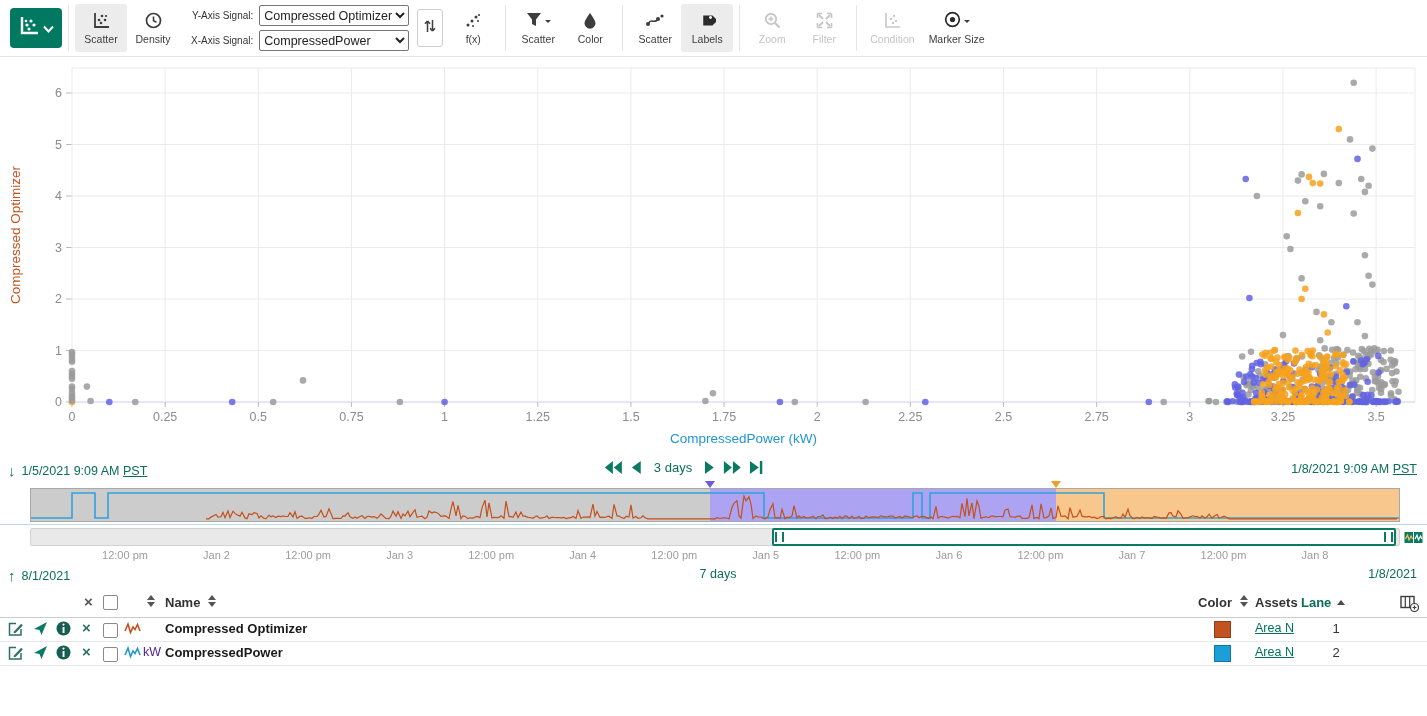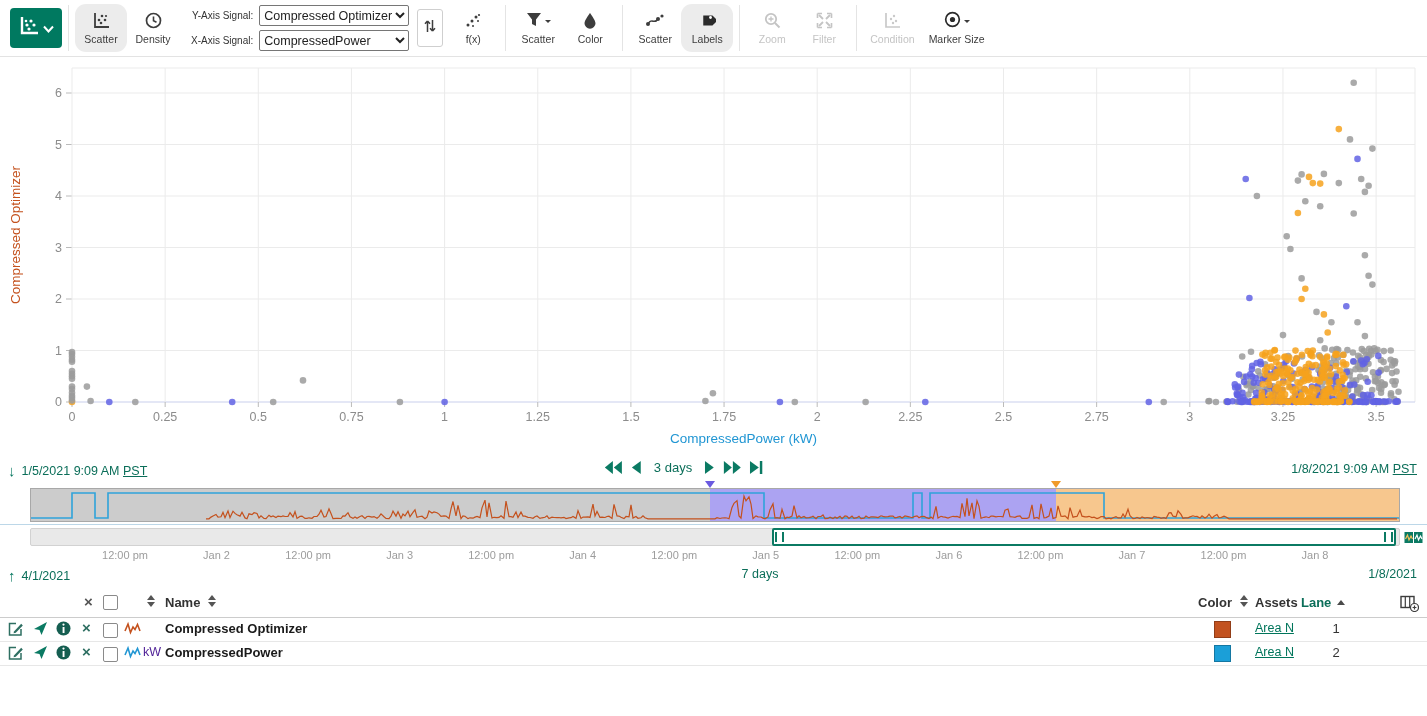--- a/index.html
+++ b/index.html
@@ -5,21 +5,21 @@
   html,body{margin:0;padding:0;background:#fff;}
   .app{position:relative;width:1427px;height:716px;background:#fff;overflow:hidden;
        font-family:"Liberation Sans",sans-serif;color:#333;}
   
   .toolbar{position:absolute;top:0;left:0;right:0;height:56px;background:#fff;
            border-bottom:1px solid #e3e3e3;display:flex;align-items:center;}
   .logo-btn{width:52px;height:40px;margin-left:10px;background:#007960;border-radius:4px;
             display:flex;align-items:center;justify-content:center;gap:3px;cursor:pointer;}
   .vdiv{width:1px;height:46px;background:#e4e4e4;margin:0 6px;}
   .tbtn{display:flex;flex-direction:column;align-items:center;justify-content:center;gap:3px;
-        min-width:38px;height:46px;padding:1px 7px;border-radius:11px;font-size:10.5px;
+        min-width:38px;height:46px;padding:1px 7px;border-radius:3px;font-size:10.5px;
         color:#3d3d3d;cursor:pointer;white-space:nowrap;}
   .tbtn.sel{background:#ececec;}
   .tbtn.dis{color:#c4c4c4;cursor:default;}
   .tbtn .irow{display:flex;align-items:center;height:18px;}
   .caret{width:0;height:0;border:3.5px solid transparent;border-top-color:currentColor;
          margin-left:3px;margin-top:4px;}
   .sig-select-block{display:grid;grid-template-columns:auto 150px;gap:4px 6px;
                     align-items:center;margin:0 8px 0 12px;}
   .sig-label{font-size:10px;color:#333;text-align:right;}
   .sig-select-block select{width:150px;height:21px;font-size:12.5px;border:1px solid #767676;
@@ -51,21 +51,21 @@
   .scroll-thumb{position:absolute;top:-1px;bottom:-1px;background:#fff;border:2px solid #0b7a63;
                 border-radius:2px;box-sizing:border-box;cursor:grab;}
   .thumb-handle{position:absolute;top:2px;bottom:2px;width:5px;border-left:2px solid #0b7a63;
                 border-right:2px solid #0b7a63;cursor:ew-resize;}
   .thumb-handle.l{left:1px;} .thumb-handle.r{right:1px;}
   .auto-upd{position:absolute;left:1404px;top:530px;cursor:pointer;}
   .time-ticks{position:absolute;top:549px;left:0;right:0;height:15px;}
   .time-ticks span{position:absolute;transform:translateX(-50%);font-size:11px;color:#9c9c9c;white-space:nowrap;}
   .invest-row{position:absolute;top:567px;left:0;right:0;height:18px;font-size:12.5px;color:#0b6e59;}
   .invest-start{position:absolute;left:8px;display:flex;gap:6px;align-items:center;}
-  .invest-dur{position:absolute;left:760px;transform:translateX(-50%);}
+  .invest-dur{position:absolute;left:718px;transform:translateX(-50%);}
   .invest-end{position:absolute;right:10px;}
   
   .details{position:absolute;top:590px;left:0;right:0;bottom:0;background:#fff;}
   .details-header{height:23px;background:#007960;color:#fff;display:flex;align-items:center;
                   gap:7px;padding-left:9px;font-size:12.5px;font-weight:bold;}
   .col-head{position:relative;height:27px;border-bottom:1px solid #ccc;font-size:13px;font-weight:bold;}
   .col-head .hx{position:absolute;top:5px;}
   .sig-row{position:relative;height:23px;border-bottom:1px solid #e7e7e7;font-size:13px;}
   .sig-row .cell{position:absolute;top:3px;}
   .chk{display:inline-block;width:13px;height:13px;border:1px solid #8a8a8a;border-radius:2px;
@@ -1152,21 +1152,21 @@
       <span style="left: 948.86px;">Jan 6</span>
       <span style="left: 1040.4px;">12:00 pm</span>
       <span style="left: 1131.94px;">Jan 7</span>
       <span style="left: 1223.48px;">12:00 pm</span>
       <span style="left: 1315.02px;">Jan 8</span>
     </div>
 
   <div class="invest-row">
     <div class="invest-start">
       <span class="arrow-glyph">↑</span>
-      <span>4/1/2021</span>
+      <span>8/1/2021</span>
     </div>
     <div class="invest-dur">7 days</div>
     <div class="invest-end">1/8/2021</div>
   </div>
 
   <div class="details">
 
     <div class="col-head">
       <span class="hx hxmark" style="left:84px">×</span>
       <span class="hx chk" style="left:103px"></span>

